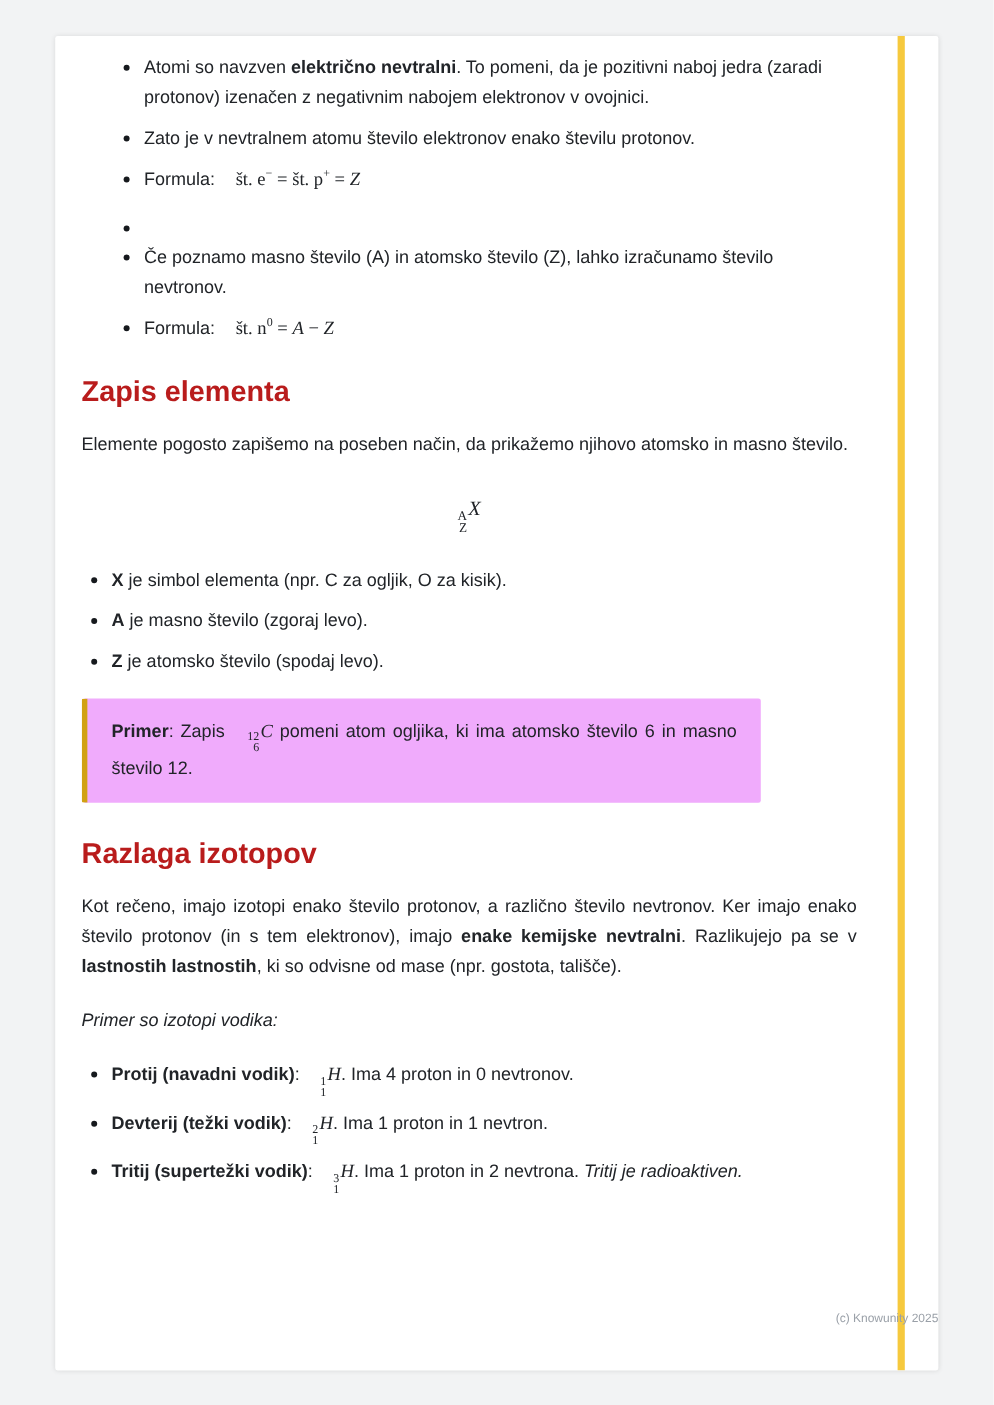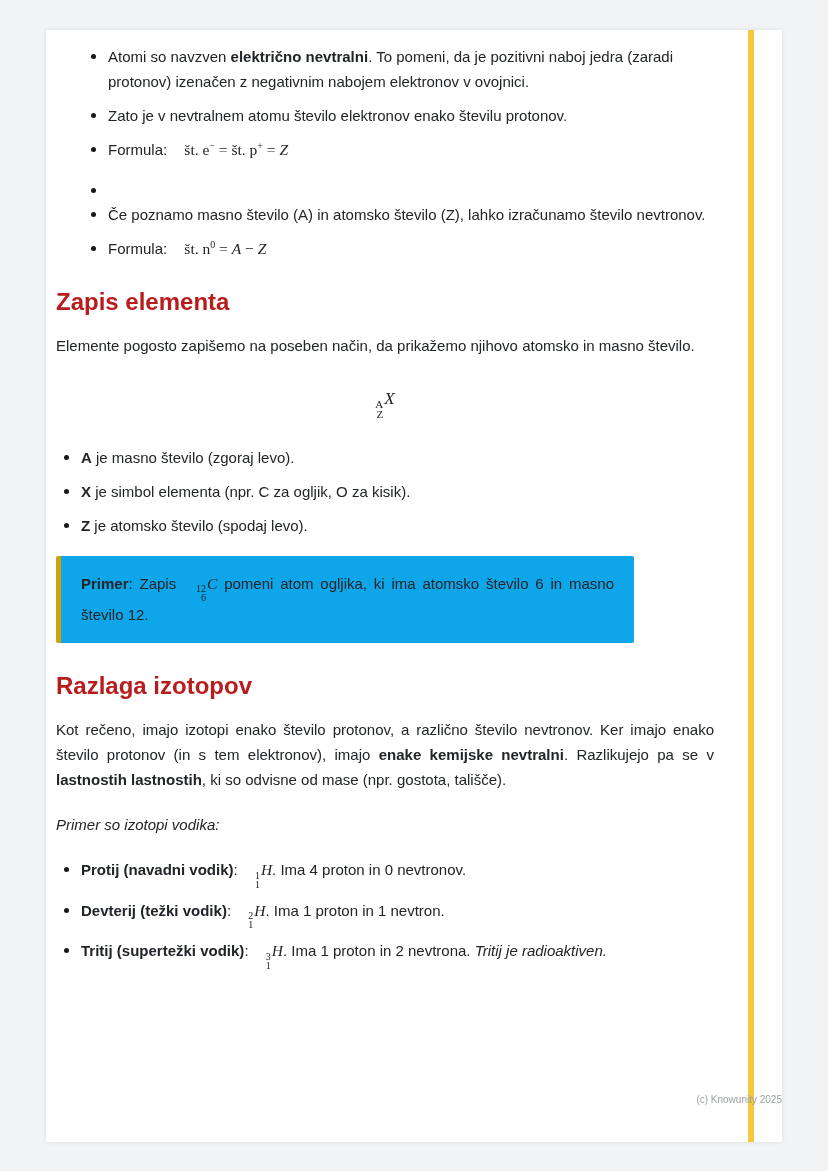--- a/index.html
+++ b/index.html
@@ -12,21 +12,21 @@
     font-size: 15px;
     line-height: 25px;
   }
   .canvas { width: 828px; height: 1171px; padding: 30px 46px 29px; }
   .sheet {
     position: relative;
     width: 100%; height: 100%;
     background: #ffffff;
     border-radius: 2px;
     box-shadow: 0 0 4px rgba(0,0,0,0.10);
-    padding: 14px 68px 0 10px;
+    padding: 14px 68px 0 22px;
     overflow: hidden;
   }
   .stripe {
     position: absolute; top: 0; right: 28px;
     width: 6px; height: 100%;
     background: #f6c93d;
   }
   
   ul.bullets { list-style: none; margin: 0 0 16px; padding: 0; }
   ul.bullets.nested { padding-left: 35px; }
@@ -56,21 +56,21 @@
     font-size: 10px; line-height: 9px;
     vertical-align: -0.35em;
     margin-right: 1px;
     font-style: normal;
   }
   .display-math { text-align: center; margin: 28px 0 26px; font-size: 17px; }
   .display-math .scripts { font-size: 11px; line-height: 10px; }
   
   .callout {
     margin: 18px 80px 28px 0;
-    background: #0ea5e9;
+    background: #f0abfc;
     border-left: 5px solid #d2a112;
     border-radius: 2px;
     padding: 15px 20px;
   }
   .callout p { margin: 0; text-align: justify; line-height: 26px; }
   .example-intro { margin: 20px 0; font-style: italic; }
   ul.bullets.last { margin-top: 14px; }
   .italic { font-style: italic; }
   .footer {
     position: absolute; right: 0; bottom: 36px;
@@ -119,25 +119,25 @@
     <p class="body">Elemente pogosto zapišemo na poseben način, da prikažemo njihovo atomsko in masno število.</p>
 
     <div class="display-math math"><span class="scripts">
           <span>A</span>
           <span>Z</span>
         </span><span class="mvar">X</span></div>
 
     <ul class="bullets top">
       <li>
         <span class="dot"></span>
-        <p class="li-body"><strong>A</strong><span> je masno število (zgoraj levo).</span></p>
+        <p class="li-body"><strong>X</strong><span> je simbol elementa (npr. C za ogljik, O za kisik).</span></p>
       </li>
       <li>
         <span class="dot"></span>
-        <p class="li-body"><strong>X</strong><span> je simbol elementa (npr. C za ogljik, O za kisik).</span></p>
+        <p class="li-body"><strong>A</strong><span> je masno število (zgoraj levo).</span></p>
       </li>
       <li>
         <span class="dot"></span>
         <p class="li-body"><strong>Z</strong><span> je atomsko število (spodaj levo).</span></p>
       </li>
     </ul>
 
     <div class="callout">
       <p><strong>Primer</strong><span>: Zapis </span><span class="math"><span class="scripts">
               <span>12</span>

